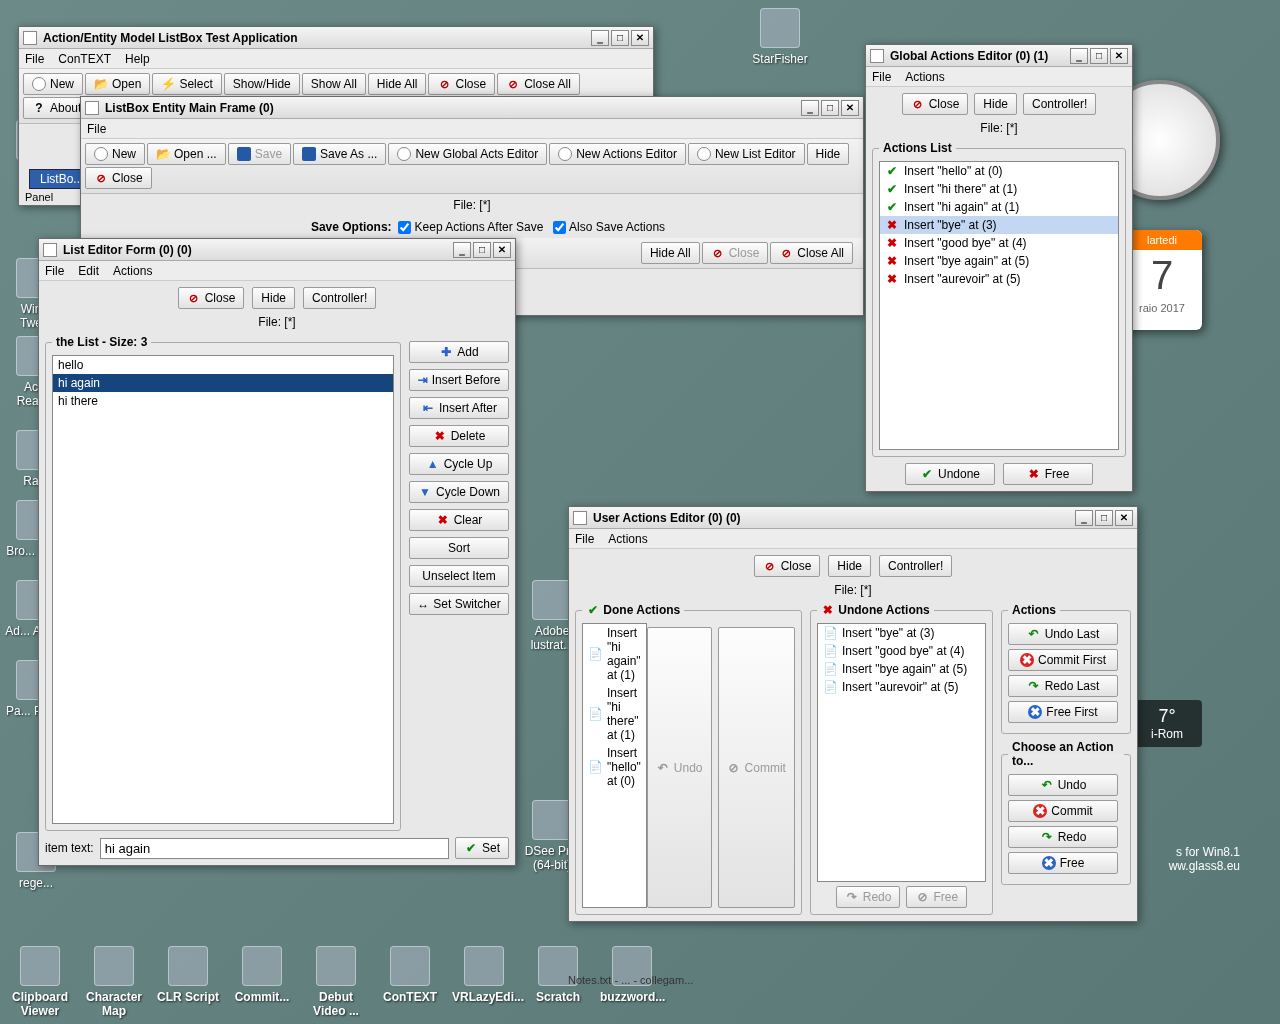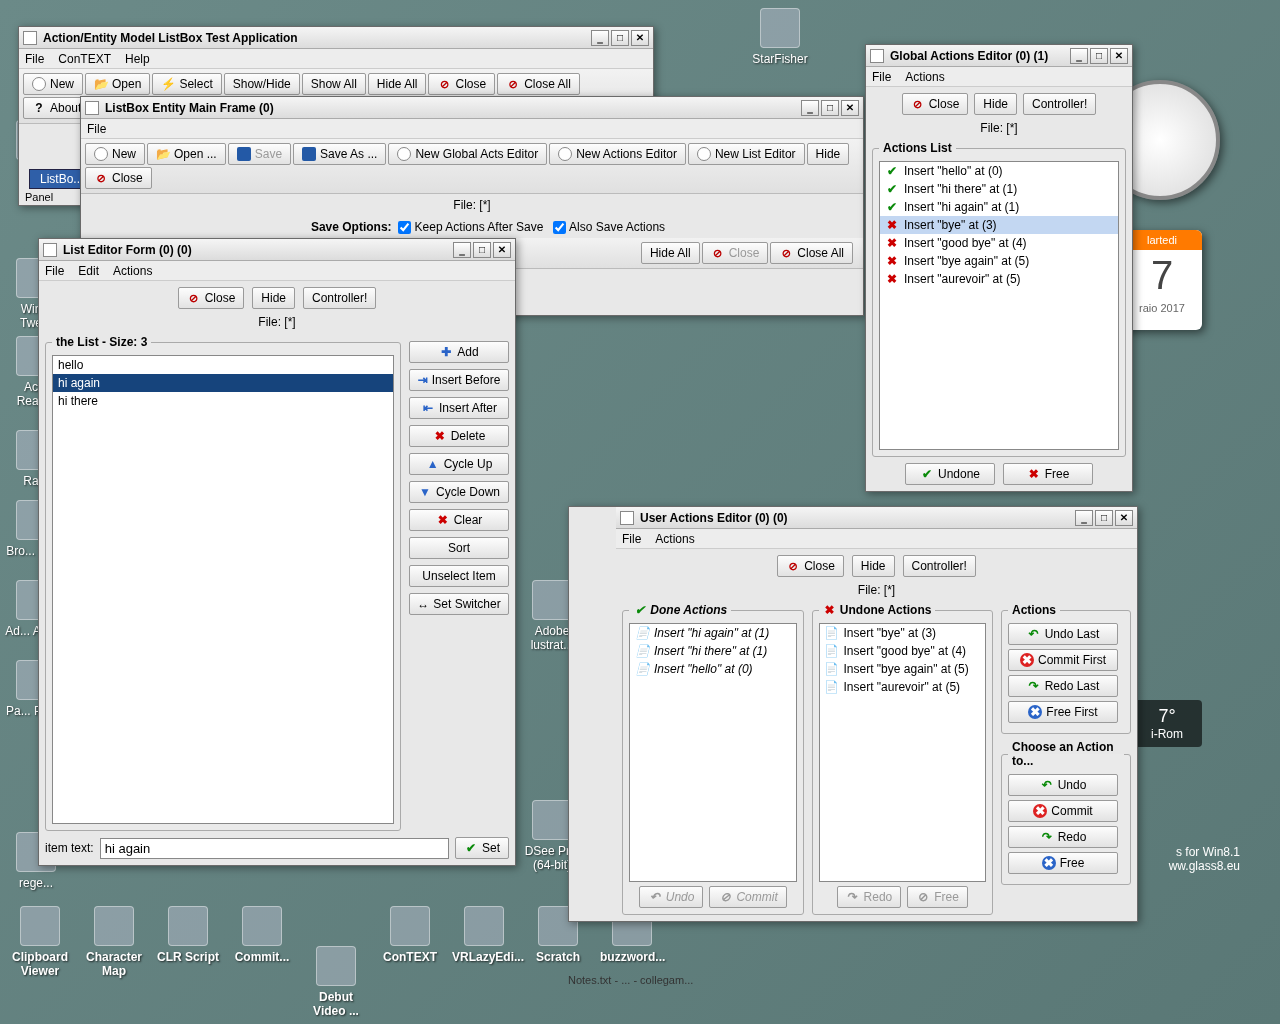--- a/index.html
+++ b/index.html
@@ -75,21 +75,21 @@
   </div>
 <div id="mid-icons">
     <div class="desktop-icon" style="left:520px;top:580px;"><div class="ico"></div><span>Adobe lustrat...</span></div>
     <div class="desktop-icon" style="left:520px;top:800px;"><div class="ico"></div><span>DSee Pr... (64-bit)</span></div>
   </div>
 <div id="bottom-icons" style="position:absolute;left:8px;bottom:6px;display:flex;gap:10px;font-weight:bold;">
     <div class="desktop-icon" style="position:static;"><div class="ico"></div><span>Clipboard Viewer</span></div>
     <div class="desktop-icon" style="position:static;"><div class="ico"></div><span>Character Map</span></div>
     <div class="desktop-icon" style="position:static;"><div class="ico"></div><span>CLR Script</span></div>
     <div class="desktop-icon" style="position:static;"><div class="ico"></div><span>Commit...</span></div>
-    <div class="desktop-icon" style="position:static;margin-top:40px;"><div class="ico"></div><span>Debut Video ...</span></div>
+    <div class="desktop-icon" style="position:static;"><div class="ico"></div><span>Debut Video ...</span></div>
     <div class="desktop-icon" style="position:static;"><div class="ico"></div><span>ConTEXT</span></div>
     <div class="desktop-icon" style="position:static;"><div class="ico"></div><span>VRLazyEdi...</span></div>
     <div class="desktop-icon" style="position:static;"><div class="ico"></div><span>Scratch</span></div>
     <div class="desktop-icon" style="position:static;"><div class="ico"></div><span>buzzword...</span></div>
   </div>
 
 <div class="window" style="left:18px;top:26px;width:636px;height:180px;">
   <div class="titlebar">
     <span class="win-icon"></span>
     <span>Action/Entity Model ListBox Test Application</span>
@@ -264,21 +264,21 @@
       <span>item text:</span>
       <input type="text" style="flex: 1 1 0%;" value="hi again">
       <span class="btn">
           <span class="ic green">✔</span> 
           <span>Set</span>
         </span>
     </div>
   </div>
 </div>
 
-<div class="window" style="left:568px;top:506px;width:570px;height:416px;padding-left:47px;">
+<div class="window" style="left:568px;top:506px;width:570px;height:416px;">
   <div class="titlebar">
     <span class="win-icon"></span>
     <span>User Actions Editor (0) (0)</span>
     <span class="spacer"></span>
     <span class="tbtn">‗</span>
     <span class="tbtn">□</span>
     <span class="tbtn">✕</span>
   </div>
   <div class="menubar">
     <span>File</span>
@@ -288,21 +288,21 @@
     <div style="display:flex;justify-content:center;gap:8px;">
       <span class="btn">
           <span class="ic no">⊘</span> 
           <span>Close</span>
         </span>
       <span class="btn">Hide</span>
       <span class="btn">Controller!</span>
     </div>
     <div style="text-align:center;">File:   [*]</div>
     <div style="display:flex;gap:8px;flex:1;min-height:0;">
-      <fieldset style="flex:1;display:flex;flex-direction:column;font-style:italic;">
+      <fieldset style="flex:1;display:flex;flex-direction:row;">
         <legend><span class="ic green">✔</span> <span>Done Actions</span></legend>
         <div class="listbox" id="done-list" style="flex:1;">
             <div class="item"><span class="ic" style="color:#c9a63a">📄</span> Insert "hi again" at (1)</div>
             <div class="item"><span class="ic" style="color:#c9a63a">📄</span> Insert "hi there" at (1)</div>
             <div class="item"><span class="ic" style="color:#c9a63a">📄</span> Insert "hello" at (0)</div>
           </div>
         <div style="display:flex;justify-content:center;gap:6px;padding-top:4px;">
           <span class="btn disabled">
               <span class="ic">↶</span> 
               <span>Undo</span>

